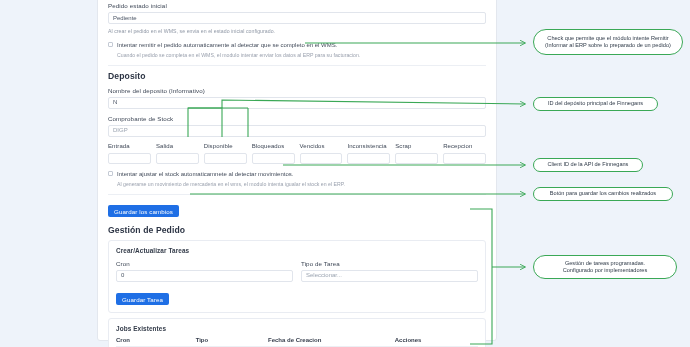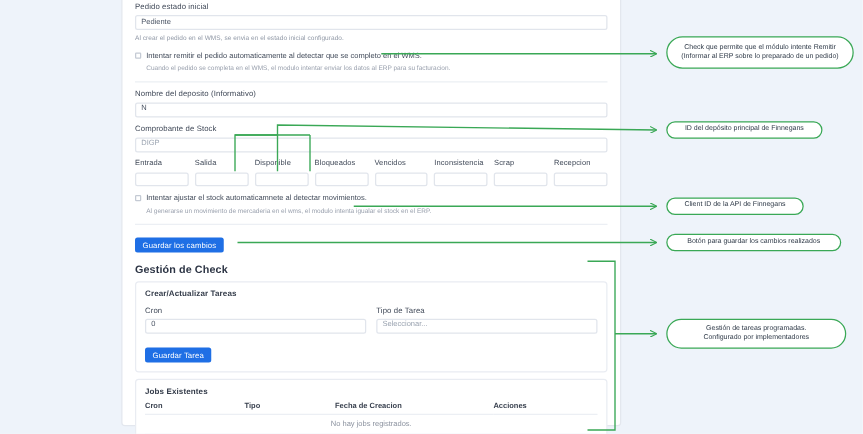--- a/index.html
+++ b/index.html
@@ -114,20 +114,21 @@
       <div class="help">Al crear el pedido en el WMS, se envia en el estado inicial configurado.</div>
 
       <div class="check-row">
         <span class="cbox"></span>
         <span class="check-label">Intentar remitir el pedido automaticamente al detectar que se completo en el WMS.</span>
       </div>
       <div class="check-help">Cuando el pedido se completa en el WMS, el modulo intentar enviar los datos al ERP para su facturacion.</div>
 
       <div class="hr"></div>
 
+      <div class="sec-title">Deposito</div>
 
       <div class="field-label">Nombre del deposito (Informativo)</div>
       <div class="input">N</div>
 
       <div style="height:5px"></div>
 
       <div class="field-label">Comprobante de Stock</div>
       <div class="input ph">DIGP</div>
 
       <div class="cols">
@@ -170,21 +171,21 @@
         <span class="check-label">Intentar ajustar el stock automaticamnete al detectar movimientos.</span>
       </div>
       <div class="check-help">Al generarse un movimiento de mercaderia en el wms, el modulo intenta igualar el stock en el ERP.</div>
 
       <div class="hr"></div>
 
       <button class="btn">Guardar los cambios</button>
 
       <div style="height:7px"></div>
 
-      <div class="sec-title">Gestión de Check</div>
+      <div class="sec-title">Gestión de Pedido</div>
 
       <div class="card" style="margin-top:0">
         <div class="card-title">Crear/Actualizar Tareas</div>
         <div class="row2">
           <div>
             <div class="field-label">Cron</div>
             <div class="input">0</div>
           </div>
           <div>
             <div class="field-label">Tipo de Tarea</div>

